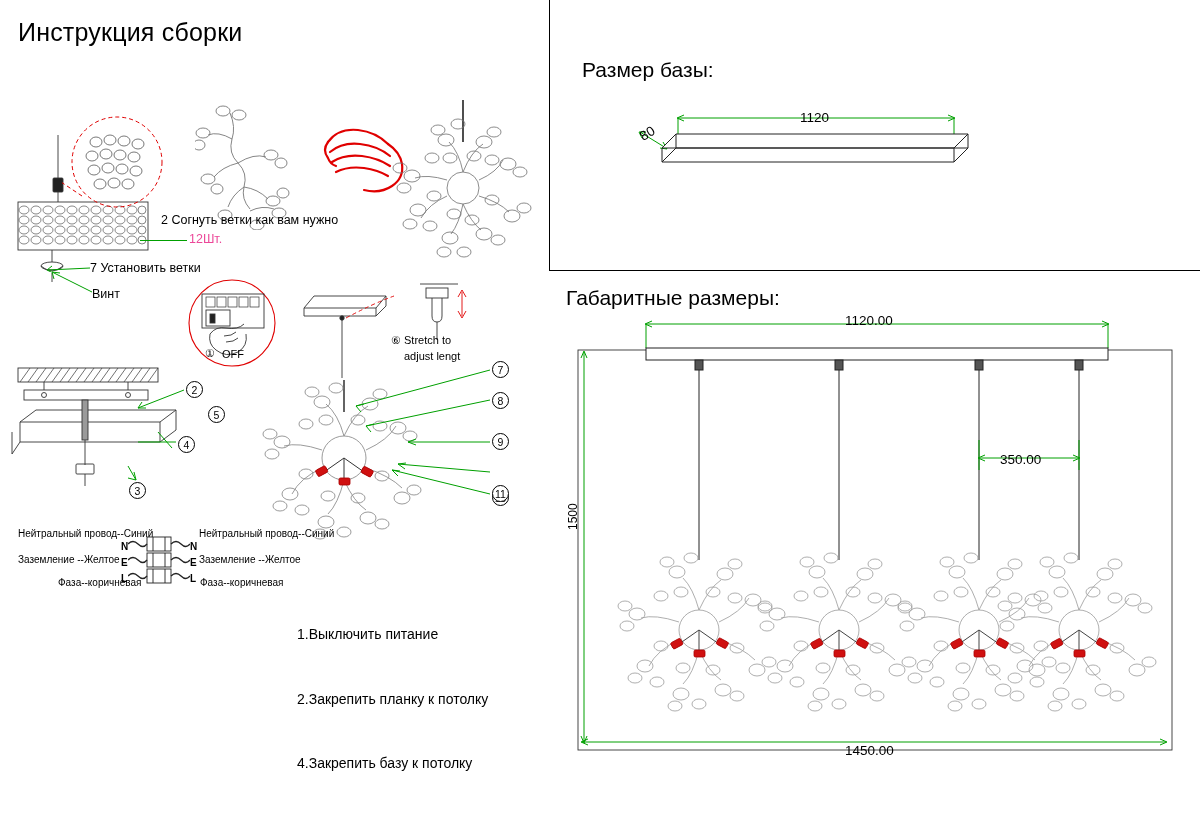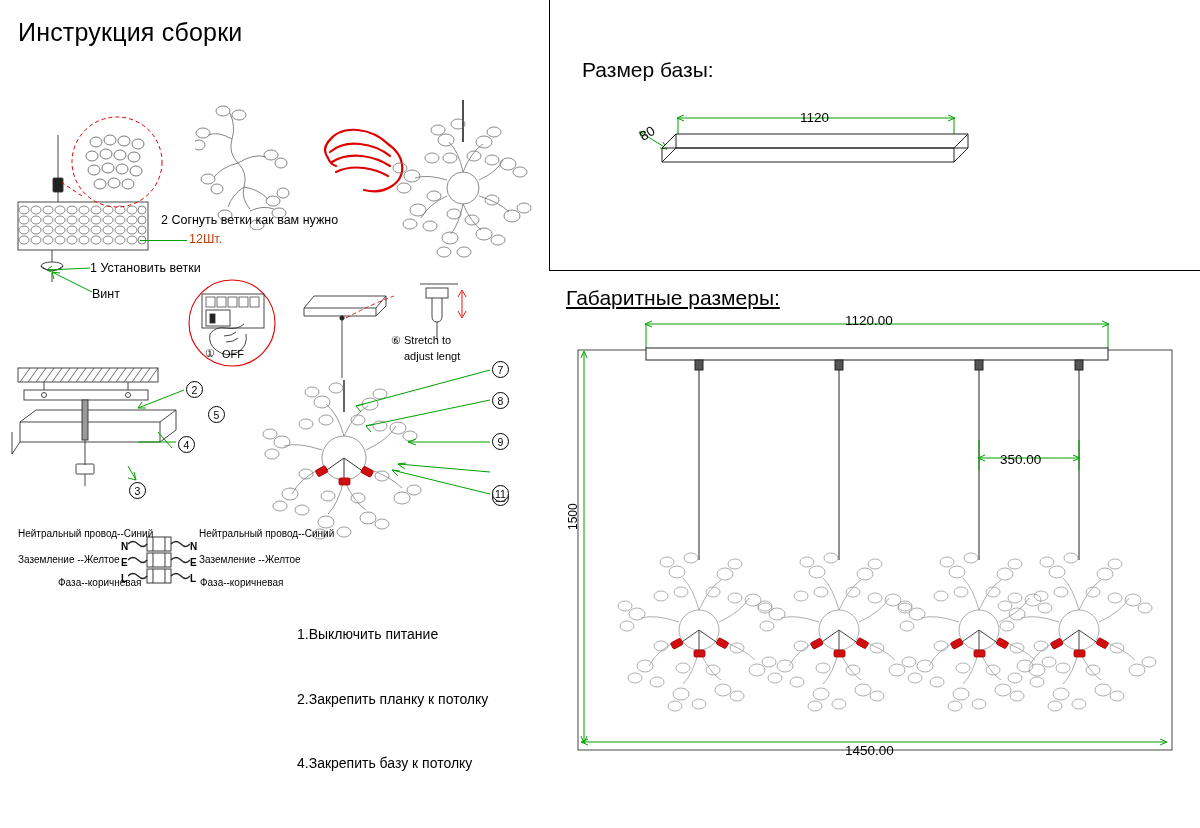--- a/index.html
+++ b/index.html
@@ -19,39 +19,39 @@
     font-size: 25px;
     left: 18px; top: 18px;
     letter-spacing: 0.2px;
   }
   .title-sec {
     font-size: 21px;
     left: 566px;
     font-weight: normal;
   }
   #base-size-title { top: 58px; margin-left: 16px; }
-  #overall-title { top: 286px; text-decoration: underline; }
+  #overall-title { top: 286px; }
 
   .hr {
     background: #000;
     height: 1px;
   }
 
   .vsep {
     background: #000;
     width: 1px;
   }
 
   
   .lbl { font-size: 12.5px; line-height: 1.25; white-space: pre; }
   .lbl-xs { font-size: 10px; line-height: 1.2; white-space: pre; }
   .lbl-11 { font-size: 11px; line-height: 1.2; white-space: pre; }
   .lbl-dim { font-size: 13.5px; }
 
-  .green { color: #c2410c; }
+  .green { color: #ec4899; }
 
   
   .leader { background: #00a000; height: 1px; transform-origin: 0 0; }
 
   .circ-num {
     border: 1px solid #000;
     border-radius: 50%;
     width: 17px; height: 17px;
     font-size: 10.5px;
     display: flex; align-items: center; justify-content: center;
@@ -253,21 +253,21 @@
           <ellipse cx="62" cy="58" rx="7" ry="5"></ellipse>
       </g>
     </g>
   </svg>
 
   <div class="abs lbl" style="left:161px; top:213px;">2 Согнуть ветки как вам нужно</div>
 
   <div class="abs lbl green" style="left:189px; top:232px;">12Шт.</div>
   <div class="abs leader" style="left:140px; top:240px; width:47px;"></div>
 
-  <div class="abs lbl" style="left:90px; top:261px;">1 Установить ветки</div>
+  <div class="abs lbl" style="left:90px; top:261px;">7 Установить ветки</div>
   <svg class="sv" style="left:46px; top:240px;" width="50" height="32">
     <path d="M2 30 L44 28" stroke="#00a000" fill="none" stroke-width="1"></path>
     <path d="M6 26 L1 30 L7 33" stroke="#00a000" fill="none" stroke-width="1"></path>
   </svg>
 
   <div class="abs lbl" style="left:92px; top:287px;">Винт</div>
   <svg class="sv" style="left:44px; top:266px;" width="54" height="32">
     <path d="M48 26 L8 6" stroke="#00a000" fill="none" stroke-width="1"></path>
     <path d="M8 6 L16 7 M8 6 L10 13" stroke="#00a000" fill="none" stroke-width="1"></path>
   </svg>

